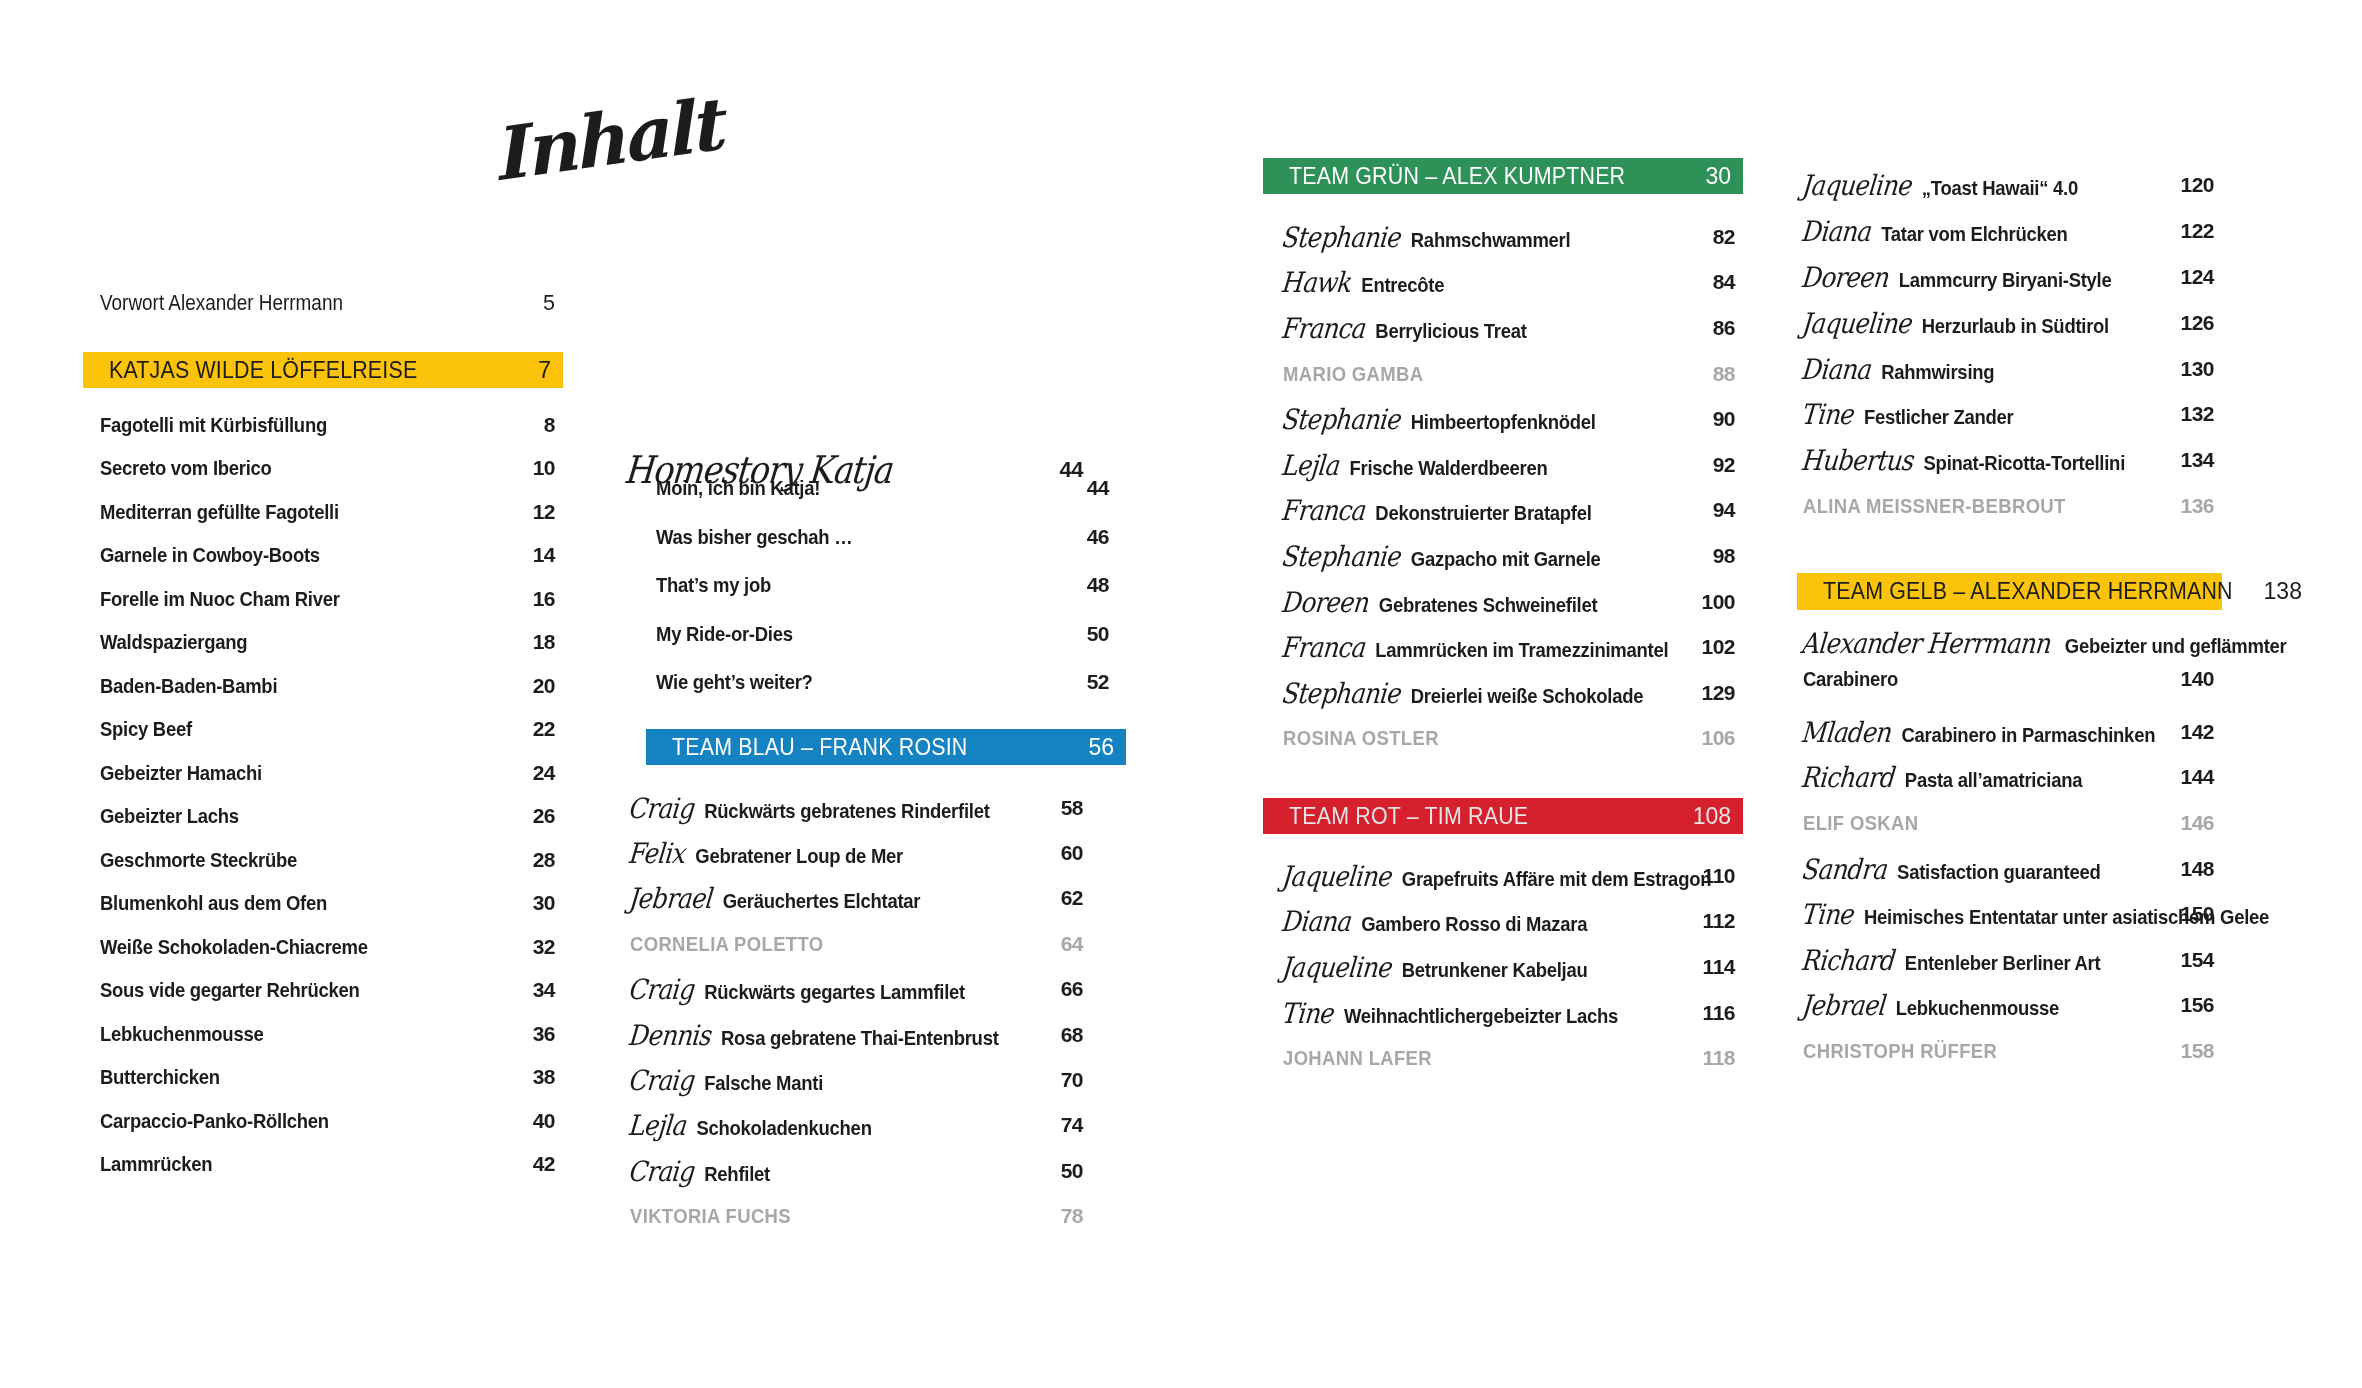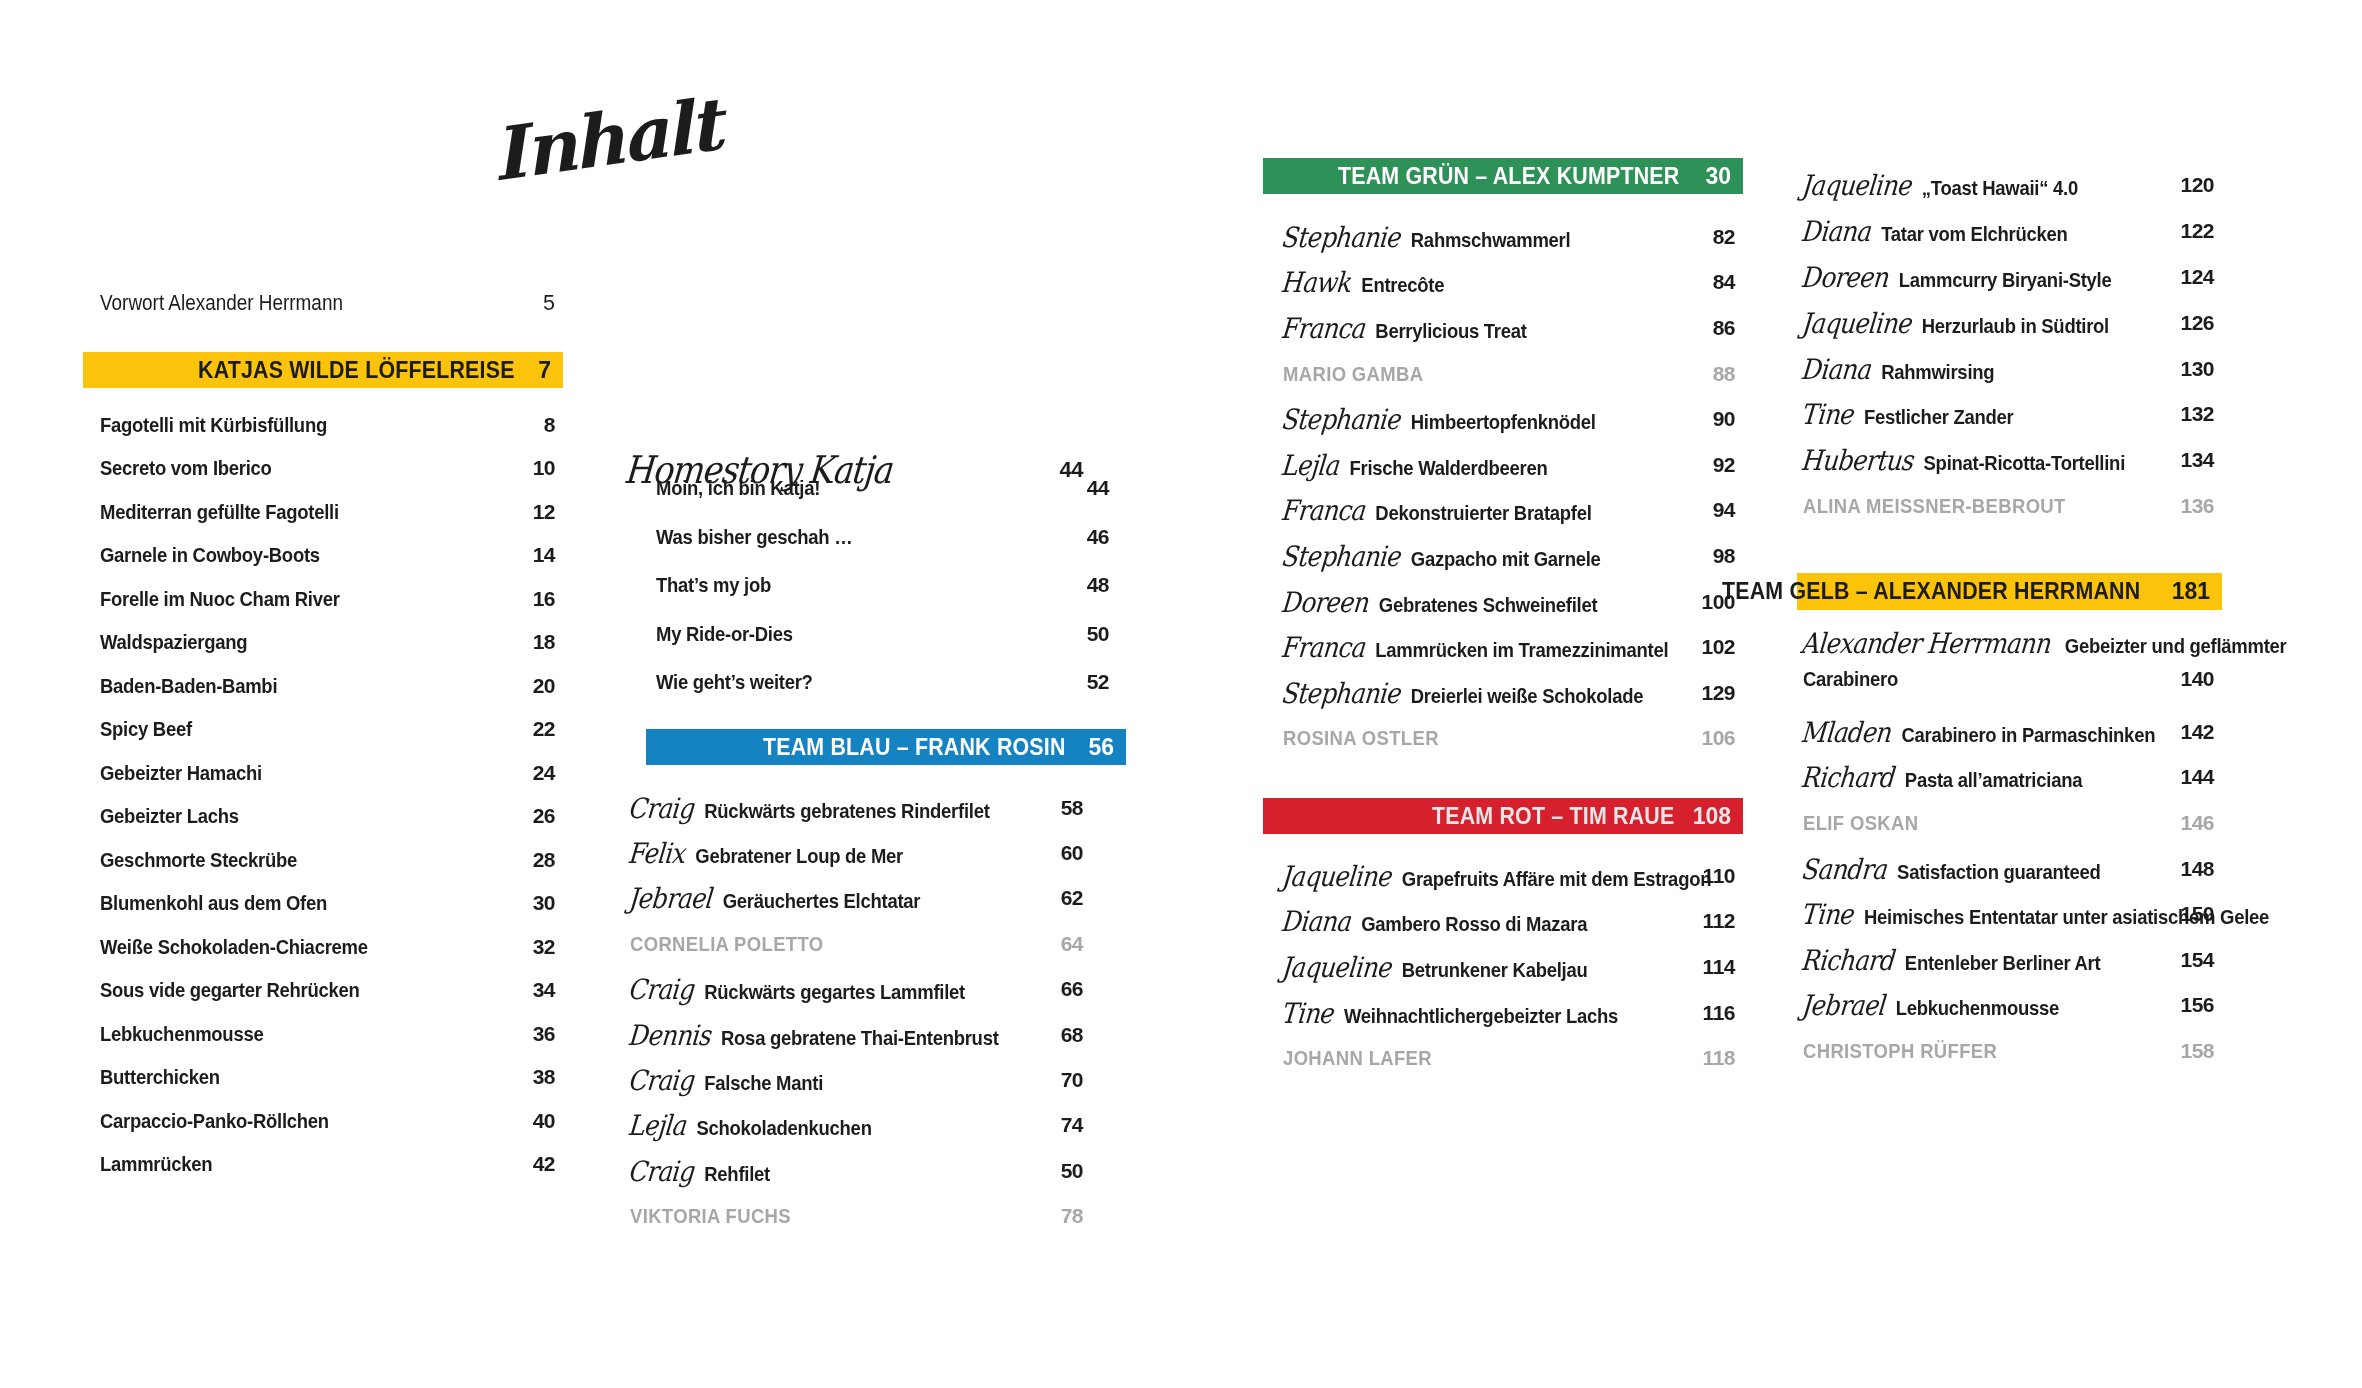--- a/index.html
+++ b/index.html
@@ -27,22 +27,22 @@
   .dish{font-weight:700;font-size:21px;letter-spacing:-0.3px;}
   .auth{font-weight:700;font-size:21px;letter-spacing:0.4px;color:var(--gray);}
   .num{position:absolute;right:0;top:50%;transform:translateY(-50%);
        font-weight:700;font-size:21px;letter-spacing:-0.5px;}
   .gray .num{color:var(--gray);}
 
   
   .reg .dish,.reg .num{font-weight:400;font-size:21.5px;letter-spacing:0;}
 
   
-  .band{display:flex;justify-content:flex-end;align-items:center;
-        padding:0 12px 0 17px;box-sizing:border-box;font-weight:700;font-size:23px;}
+  .band{display:flex;justify-content:space-between;align-items:center;
+        padding:0 12px 0 26px;box-sizing:border-box;font-weight:400;font-size:23px;}
   .band .band-label{display:inline-block;transform:scaleX(0.93);transform-origin:left center;
         letter-spacing:0.2px;white-space:nowrap;}
   .band-yellow{background:var(--yellow);color:var(--ink);}
   .band-blue{background:var(--blue);color:#ffffff;}
   .band-green{background:var(--green);color:#ffffff;}
   .band-red{background:var(--red);color:#e5e5e5;}
 
   
   .script-heading .script{font-size:38px;letter-spacing:-1.5px;margin-right:0;}
   .script-heading .num{font-size:22px;}
@@ -331,21 +331,21 @@
         <div class="num">134</div>
       </div>
       <div class="row gray" style="height: 45.9px;">
         <div class="lab"><span class="auth">ALINA MEISSNER-BEBROUT</span></div>
         <div class="num">136</div>
       </div>
     </div>
 
   <div class="band band-yellow abs" style="left:1797px;top:573px;width:425px;height:37px;">
     <span class="band-label">TEAM GELB – ALEXANDER HERRMANN</span>
-    <span class="band-num">181</span>
+    <span class="band-num">138</span>
   </div>
 
   <div class="abs" style="left:1803px;top:625px;width:411px;height:72px;">
     <div class="l1">
       <div class="lab">
         <span class="script">Alexander Herrmann</span>
         <span class="dish">Gebeizter und geflämmter</span>
       </div>
     </div>
     <div class="l2">

